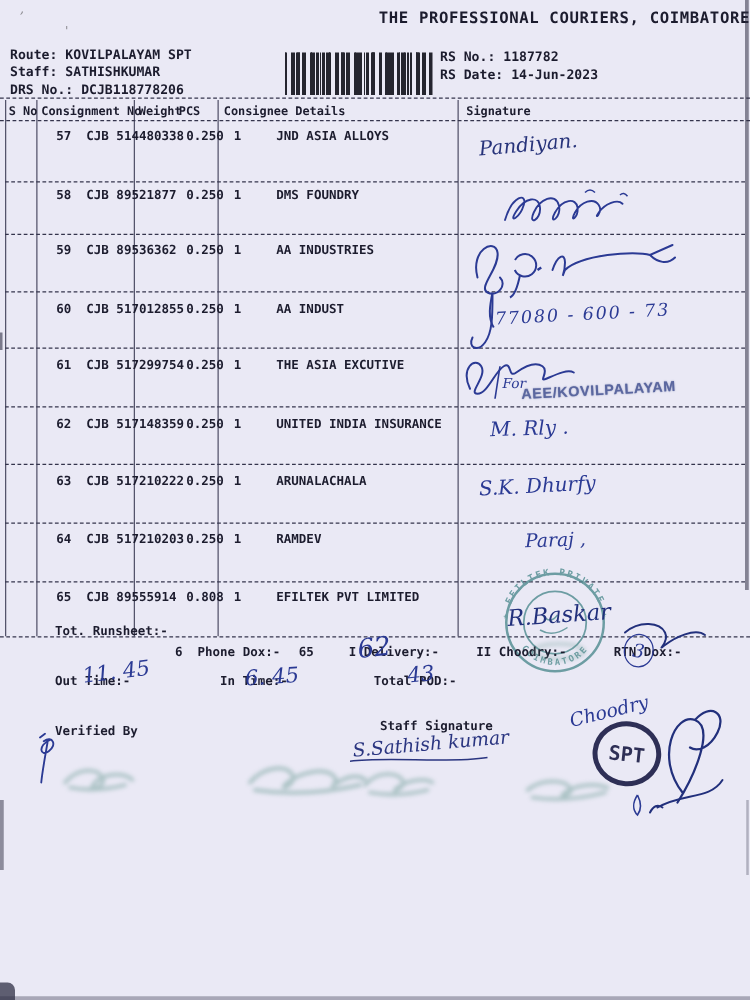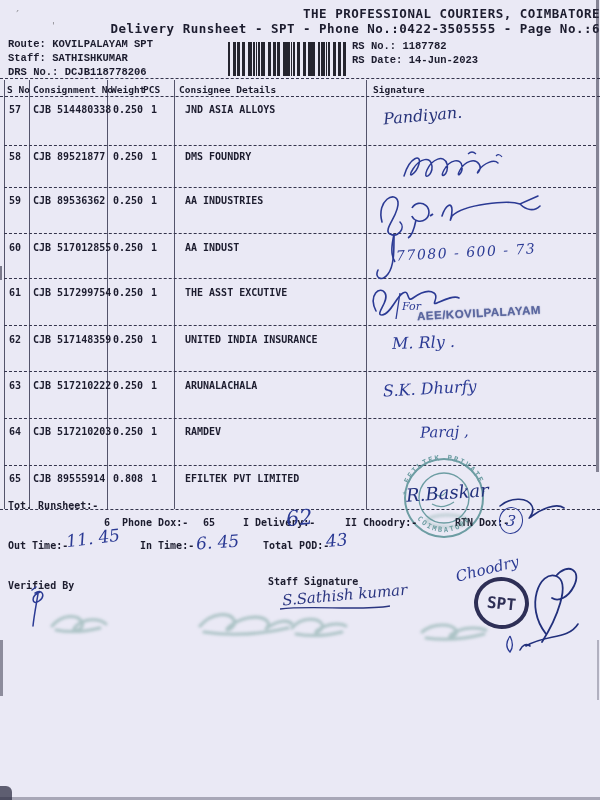--- a/index.html
+++ b/index.html
@@ -1,21 +1,21 @@
 <!DOCTYPE html>
 <html><head>
 <meta charset="utf-8">
 <style>
   html,body{margin:0;padding:0;}
   .page{position:relative;width:600px;height:800px;background:#eae9f5;overflow:hidden;
         font-family:"DejaVu Sans Mono",monospace;}
   .print{position:absolute;color:#1c1c2e;font-weight:bold;white-space:pre;}
   .t125{font-size:12.5px;letter-spacing:.5px;}
-  .t105{font-size:10.5px;font-family:Liberation Mono, monospace;}
-  .t10{font-size:10px;}
+  .t105{font-size:10.5px;}
+  .t10{font-size:10px;margin-left:36px;}
   .t95{font-size:9.5px;}
   .center{left:0;width:600px;text-align:right;}
   .hline{position:absolute;border-top:1.6px dashed #34344c;height:0;}
   .vline{position:absolute;width:0;border-left:1.3px solid #3a3a52;opacity:.85;}
   .hand{position:absolute;font-family:"DejaVu Serif","Liberation Serif",serif;
         font-style:italic;color:#2b3a94;white-space:pre;}
   .stamp-text{position:absolute;font-family:"Liberation Sans",sans-serif;font-weight:bold;
         color:#5b679f;text-shadow:0 0 1.2px rgba(91,103,159,.85);white-space:pre;}
   .smudge{position:absolute;filter:blur(1.7px);opacity:.5;}
   .sig-svg{position:absolute;}
@@ -29,21 +29,20 @@
        repeating-linear-gradient(90deg,#15151f 0 1px,transparent 1px 7px),
        repeating-linear-gradient(90deg,transparent 0 9px,#15151f 9px 12px);}
   .artifact{position:absolute;background:#2f2f44;}
 </style>
 </head>
 <body>
 
 <div class="page">
 
   <div class="print t125 center" style="top:6px">THE PROFESSIONAL COURIERS, COIMBATORE</div>
-  <div class="print t125 center" style="top:21px">Delivery Runsheet - SPT - Phone No.:0422-3505555 - Page No.:6</div>
 
   <div class="print t105" style="left:8px;top:38px"><span>Route:</span> <span>KOVILPALAYAM SPT</span></div>
   <div class="print t105" style="left:8px;top:52px"><span>Staff:</span> <span>SATHISHKUMAR</span></div>
   <div class="print t105" style="left:8px;top:66px"><span>DRS No.:</span> <span>DCJB118778206</span></div>
 
   <div class="barcode" style="left:228px;top:42px;width:118px;height:34px"></div>
 
   <div class="print t105" style="left:352px;top:40px"><span>RS No.:</span> <span>1187782</span></div>
   <div class="print t105" style="left:352px;top:54px"><span>RS Date:</span> <span>14-Jun-2023</span></div>
 
@@ -98,21 +97,21 @@
     <div class="print t10" style="left:33px;top:242px">CJB 517012855</div>
     <div class="print t10" style="left:113px;top:242px">0.250</div>
     <div class="print t10" style="left:151px;top:242px">1</div>
     <div class="print t10" style="left:185px;top:242px">AA INDUST</div>
   </div>
   <div>
     <div class="print t10" style="left:9px;top:287px">61</div>
     <div class="print t10" style="left:33px;top:287px">CJB 517299754</div>
     <div class="print t10" style="left:113px;top:287px">0.250</div>
     <div class="print t10" style="left:151px;top:287px">1</div>
-    <div class="print t10" style="left:185px;top:287px">THE ASST EXCUTIVE</div>
+    <div class="print t10" style="left:185px;top:287px">THE ASIA EXCUTIVE</div>
   </div>
   <div>
     <div class="print t10" style="left:9px;top:334px">62</div>
     <div class="print t10" style="left:33px;top:334px">CJB 517148359</div>
     <div class="print t10" style="left:113px;top:334px">0.250</div>
     <div class="print t10" style="left:151px;top:334px">1</div>
     <div class="print t10" style="left:185px;top:334px">UNITED INDIA INSURANCE</div>
   </div>
   <div>
     <div class="print t10" style="left:9px;top:380px">63</div>

